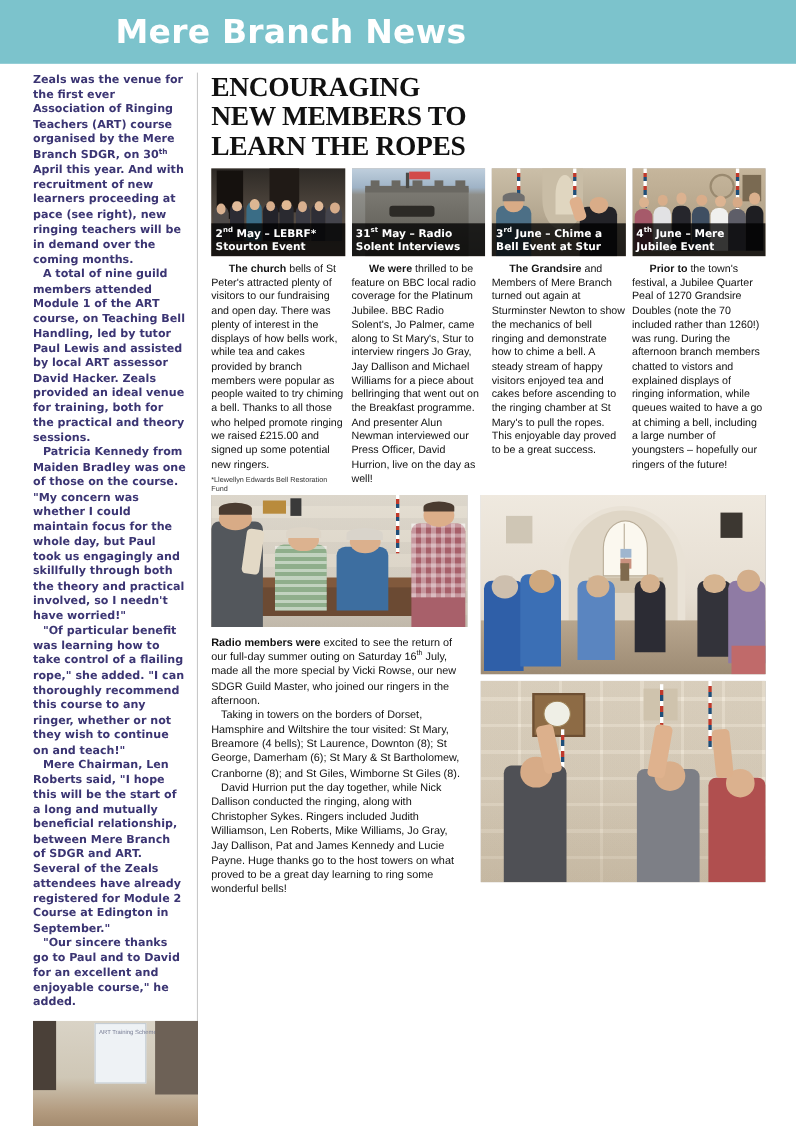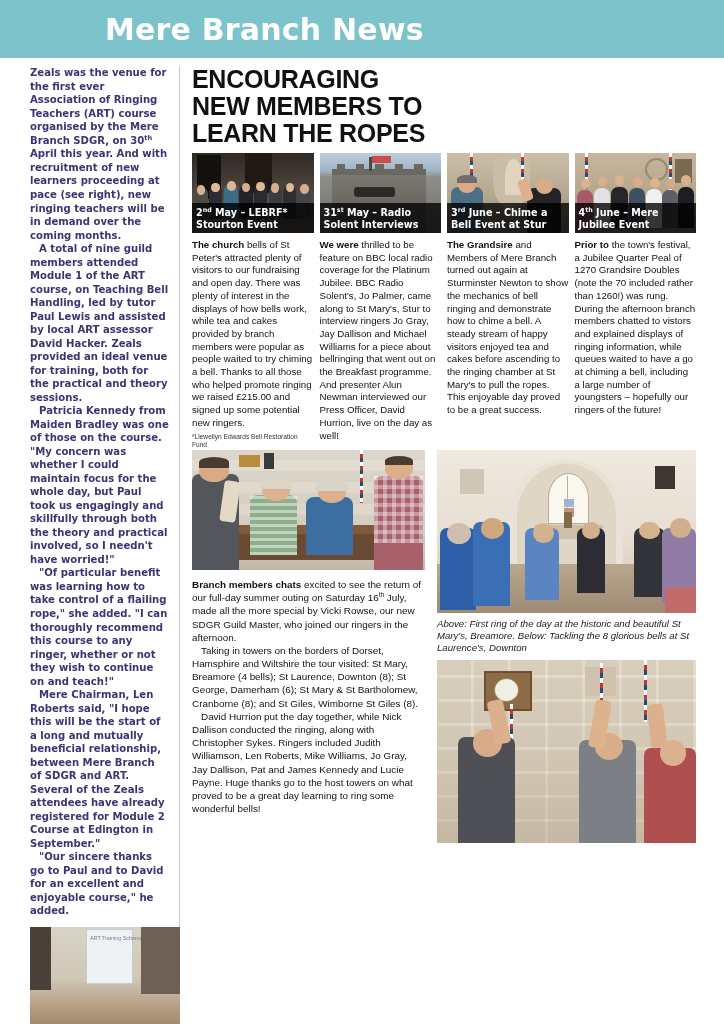--- a/index.html
+++ b/index.html
@@ -115,21 +115,21 @@
   .topgrid {
     display: flex;
     align-items: flex-start;
   }
   .headline1 {
     flex: 0 0 250px;
     font-size: 25px;
     line-height: 1.08;
     font-weight: bold;
     color: #111111;
-    font-family: Liberation Sans, sans-serif;
+    font-family: Liberation Serif, serif;
     margin: 0;
     letter-spacing: -0.3px;
   }
   .standfirst {
     flex: 1 1 auto;
     padding-left: 14px;
     color: #3b3573;
     font-size: 11.2px;
     line-height: 1.3;
     font-weight: bold;
@@ -155,21 +155,21 @@
     gap: 6px;
     margin-top: 6px;
   }
   .fourcol .col {
     flex: 1 1 0;
     font-size: 9.7px;
     line-height: 1.31;
     color: #111111;
   }
   .fourcol .col p { margin: 0; }
-  .fourcol .col b { font-weight: bold; }
+  .fourcol .col b { font-weight: bold; margin-left: 16px; }
   .footnote {
     font-size: 6.6px;
     color: #333333;
     margin-top: 3px;
   }
 
   
   .headline2 {
     font-size: 25.5px;
     line-height: 1.08;
@@ -372,21 +372,21 @@
           <div class="head" style="left:54%;top:27%;width:12%;height:17%;background:#dbb08d;"></div>
           <div style="position:absolute;left:53%;top:25%;width:14%;height:9%;background:#d9d4cb;border-radius:50% 50% 0 0;"></div>
 
           <div class="fig" style="left:78%;bottom:0;width:21%;height:78%;background:#a8606a;"></div>
           <div style="position:absolute;left:78%;bottom:22%;width:21%;height:56%;background:repeating-linear-gradient(0deg, rgba(255,255,255,0.35) 0 4px, transparent 4px 9px), repeating-linear-gradient(90deg, rgba(255,255,255,0.35) 0 4px, transparent 4px 9px);"></div>
           <div class="head" style="left:83%;top:7%;width:12%;height:17%;background:#dcae89;"></div>
           <div style="position:absolute;left:83%;top:5%;width:12%;height:8%;background:#4a3b30;border-radius:50% 50% 0 0;"></div>
         </div>
 
         <div class="bodytext">
-          <p><b>Branch members chats</b><span> excited to see the return of our full-day summer outing on Saturday 16<sup>th</sup> July, made all the more special by Vicki Rowse, our new SDGR Guild Master, who joined our ringers in the afternoon.</span></p>
+          <p><b>Radio members were</b><span> excited to see the return of our full-day summer outing on Saturday 16<sup>th</sup> July, made all the more special by Vicki Rowse, our new SDGR Guild Master, who joined our ringers in the afternoon.</span></p>
           <p><span>Taking in towers on the borders of Dorset, Hamsphire and Wiltshire the tour visited: St Mary, Breamore (4 bells); St Laurence, Downton (8); St George, Damerham (6); St Mary &amp; St Bartholomew, Cranborne (8); and St Giles, Wimborne St Giles (8).</span></p>
           <p><span>David Hurrion put the day together, while Nick Dallison conducted the ringing, along with Christopher Sykes. Ringers included Judith Williamson, Len Roberts, Mike Williams, Jo Gray, Jay Dallison, Pat and James Kennedy and Lucie Payne. Huge thanks go to the host towers on what proved to be a great day learning to ring some wonderful bells!</span></p>
         </div>
       </div>
 
       <div class="lower-right">
         <div class="photo-breamore photo">
           <div class="ph-bg" style="background:linear-gradient(#efe9df 0%, #e6ded2 55%, #cfc3b1 100%);"></div>
 
           <div style="position:absolute;left:28%;top:6%;width:44%;height:70%;background:#e9e2d6;border-radius:50% 50% 0 0;"></div>
@@ -412,21 +412,20 @@
           <div class="fig" style="left:34%;bottom:8%;width:13%;height:44%;background:#5a85c0;"></div>
           <div class="head" style="left:37%;top:45%;width:8%;height:12%;background:#d3b290;"></div>
           <div class="fig" style="left:54%;bottom:12%;width:11%;height:40%;background:#2c2c34;"></div>
           <div class="head" style="left:56%;top:44%;width:7%;height:11%;background:#d4b18e;"></div>
           <div class="fig" style="left:76%;bottom:10%;width:12%;height:42%;background:#33333a;"></div>
           <div class="head" style="left:78%;top:44%;width:8%;height:11%;background:#d6b490;"></div>
           <div class="fig" style="left:87%;bottom:6%;width:13%;height:46%;background:#8f7ba4;"></div>
           <div class="head" style="left:90%;top:42%;width:8%;height:12%;background:#d3ae8b;"></div>
           <div style="position:absolute;left:88%;bottom:0%;width:12%;height:16%;background:#c06a6a;"></div>
         </div>
-        <p class="caption">Above: First ring of the day at the historic and beautiful St Mary's, Breamore. Below: Tackling the 8 glorious bells at St Laurence's, Downton</p>
 
         <div class="photo-downton photo">
           <div class="ph-bg" style="background:linear-gradient(#efe7d8 0%, #e8dfcf 50%, #d8ccb8 100%);"></div>
           <div style="position:absolute;left:0;top:0;width:100%;height:100%;background:repeating-linear-gradient(0deg, rgba(120,100,70,0.10) 0 21px, transparent 21px 24px), repeating-linear-gradient(90deg, rgba(120,100,70,0.10) 0 34px, transparent 34px 37px);"></div>
           <div style="position:absolute;left:18%;top:6%;width:17%;height:20%;background:#8d6b45;border:2px solid #6d4f33;"></div>
           <div style="position:absolute;left:22%;top:10%;width:9%;height:12%;background:#efefe6;border-radius:50%;border:1px solid #9c8055;"></div>
           <div style="position:absolute;left:57%;top:4%;width:12%;height:16%;background:#cfc3ad;border:1px solid #a79madd;"></div>
 
           <div class="rope" style="left:28%;top:24%;height:50%;background:repeating-linear-gradient(#fff 0 5px,#c0392b 5px 10px,#1f4e79 10px 15px);"></div>
           <div class="rope" style="left:63%;top:2%;height:42%;background:repeating-linear-gradient(#fff 0 5px,#c0392b 5px 10px,#1f4e79 10px 15px);"></div>

